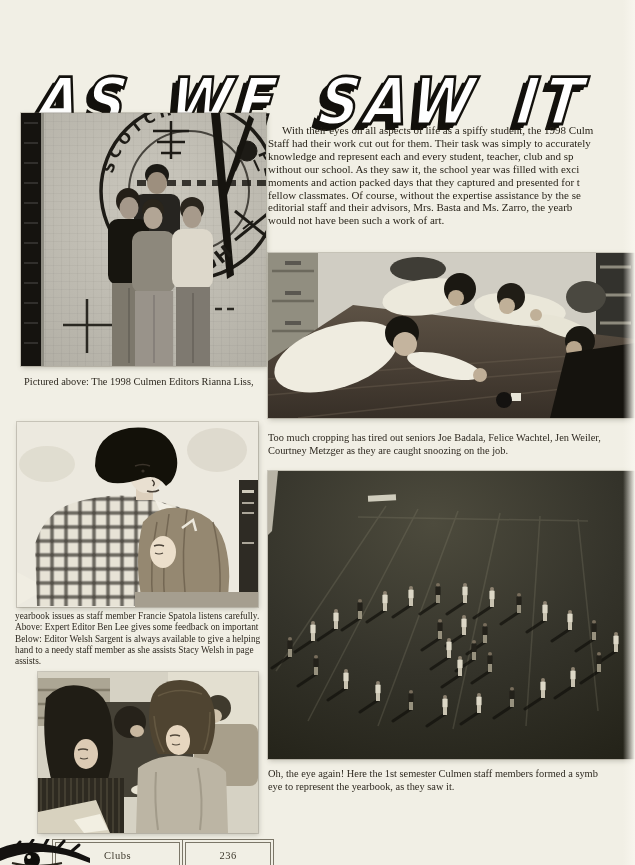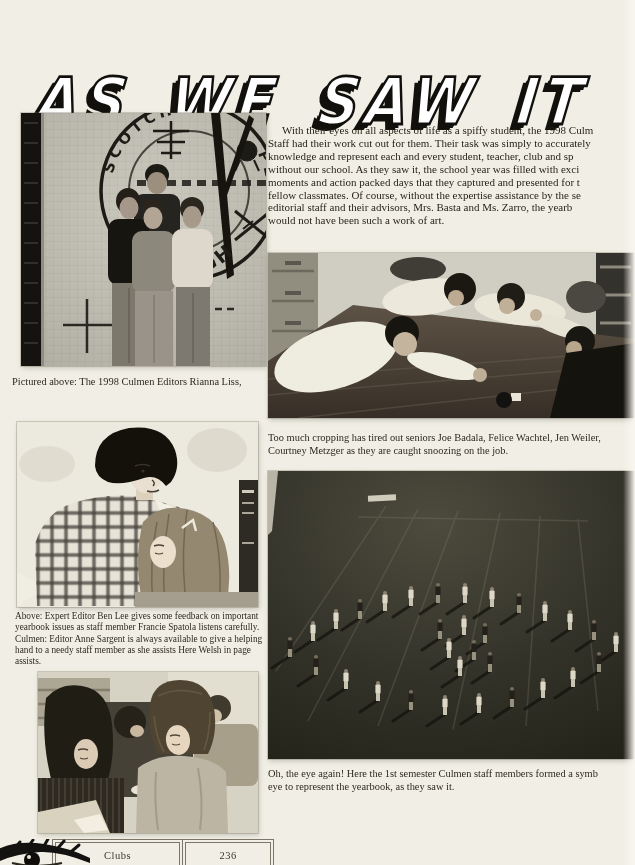--- a/index.html
+++ b/index.html
@@ -163,21 +163,21 @@
   <div class="ln first">With their eyes on all aspects of life as a spiffy student, the 1998 Culm</div>
   <div class="ln">Staff had their work cut out for them. Their task was simply to accurately</div>
   <div class="ln">knowledge and represent each and every student, teacher, club and sp</div>
   <div class="ln">without our school. As they saw it, the school year was filled with exci</div>
   <div class="ln">moments and action packed days that they captured and presented for t</div>
   <div class="ln">fellow classmates. Of course, without the expertise assistance by the se</div>
   <div class="ln">editorial staff and their advisors, Mrs. Basta and Ms. Zarro, the yearb</div>
   <div class="ln">would not have been such a work of art.</div>
 </div>
 
-<div class="abs caption" style="left:12px;top:375px;">
+<div class="abs caption" style="left:24px;top:375px;">
   <div class="ln">Pictured above: The 1998 Culmen Editors Rianna Liss,</div>
 </div>
 
 <figure class="photo" style="left:268px;top:253px;width:367px;height:165px;margin:0;">
   <svg width="367" height="165" viewBox="0 0 367 165">
     <defs>
       <linearGradient id="tableg" x1="0" y1="0" x2="0" y2="1">
         <stop offset="0%" stop-color="#5d5245"></stop>
           <stop offset="100%" stop-color="#372f27"></stop>
       </linearGradient>
@@ -276,24 +276,24 @@
       <polyline points="165,106 176,98 179,109" stroke="#ece8dc" stroke-width="2.5" fill="none"></polyline>
       <ellipse cx="146" cy="130" rx="13" ry="16" fill="#ecdfcb"></ellipse>
       <path d="M137 124 Q142 122 147 124" stroke="#4a4238" stroke-width="1.4" fill="none"></path>
       <path d="M138 131 Q142 133 146 131" stroke="#4a4238" stroke-width="1.2" fill="none"></path>
       <rect x="118" y="170" width="123" height="15" fill="#a59e8f"></rect>
     </g>
   </svg>
 </figure>
 
 <div class="abs caption small" style="left:15px;top:611px;width:248px;">
+  <div class="ln">yearbook issues as staff member Francie Spatola listens carefully.</div>
   <div class="ln">Above: Expert Editor Ben Lee gives some feedback on important</div>
-  <div class="ln">yearbook issues as staff member Francie Spatola listens carefully.</div>
-  <div class="ln">Culmen: Editor Anne Sargent is always available to give a helping</div>
-  <div class="ln">hand to a needy staff member as she assists Here Welsh in page</div>
+  <div class="ln">Below: Editor Welsh Sargent is always available to give a helping</div>
+  <div class="ln">hand to a needy staff member as she assists Stacy Welsh in page</div>
   <div class="ln">assists.</div>
 </div>
 
 <figure class="photo" style="left:268px;top:471px;width:367px;height:288px;margin:0;">
   <svg width="367" height="288" viewBox="0 0 367 288">
     <defs>
       <radialGradient id="grass" cx="45%" cy="18%" r="95%">
         <stop offset="0%" stop-color="#4d4b3d"></stop>
         <stop offset="55%" stop-color="#34332a"></stop>
         <stop offset="100%" stop-color="#242319"></stop>

